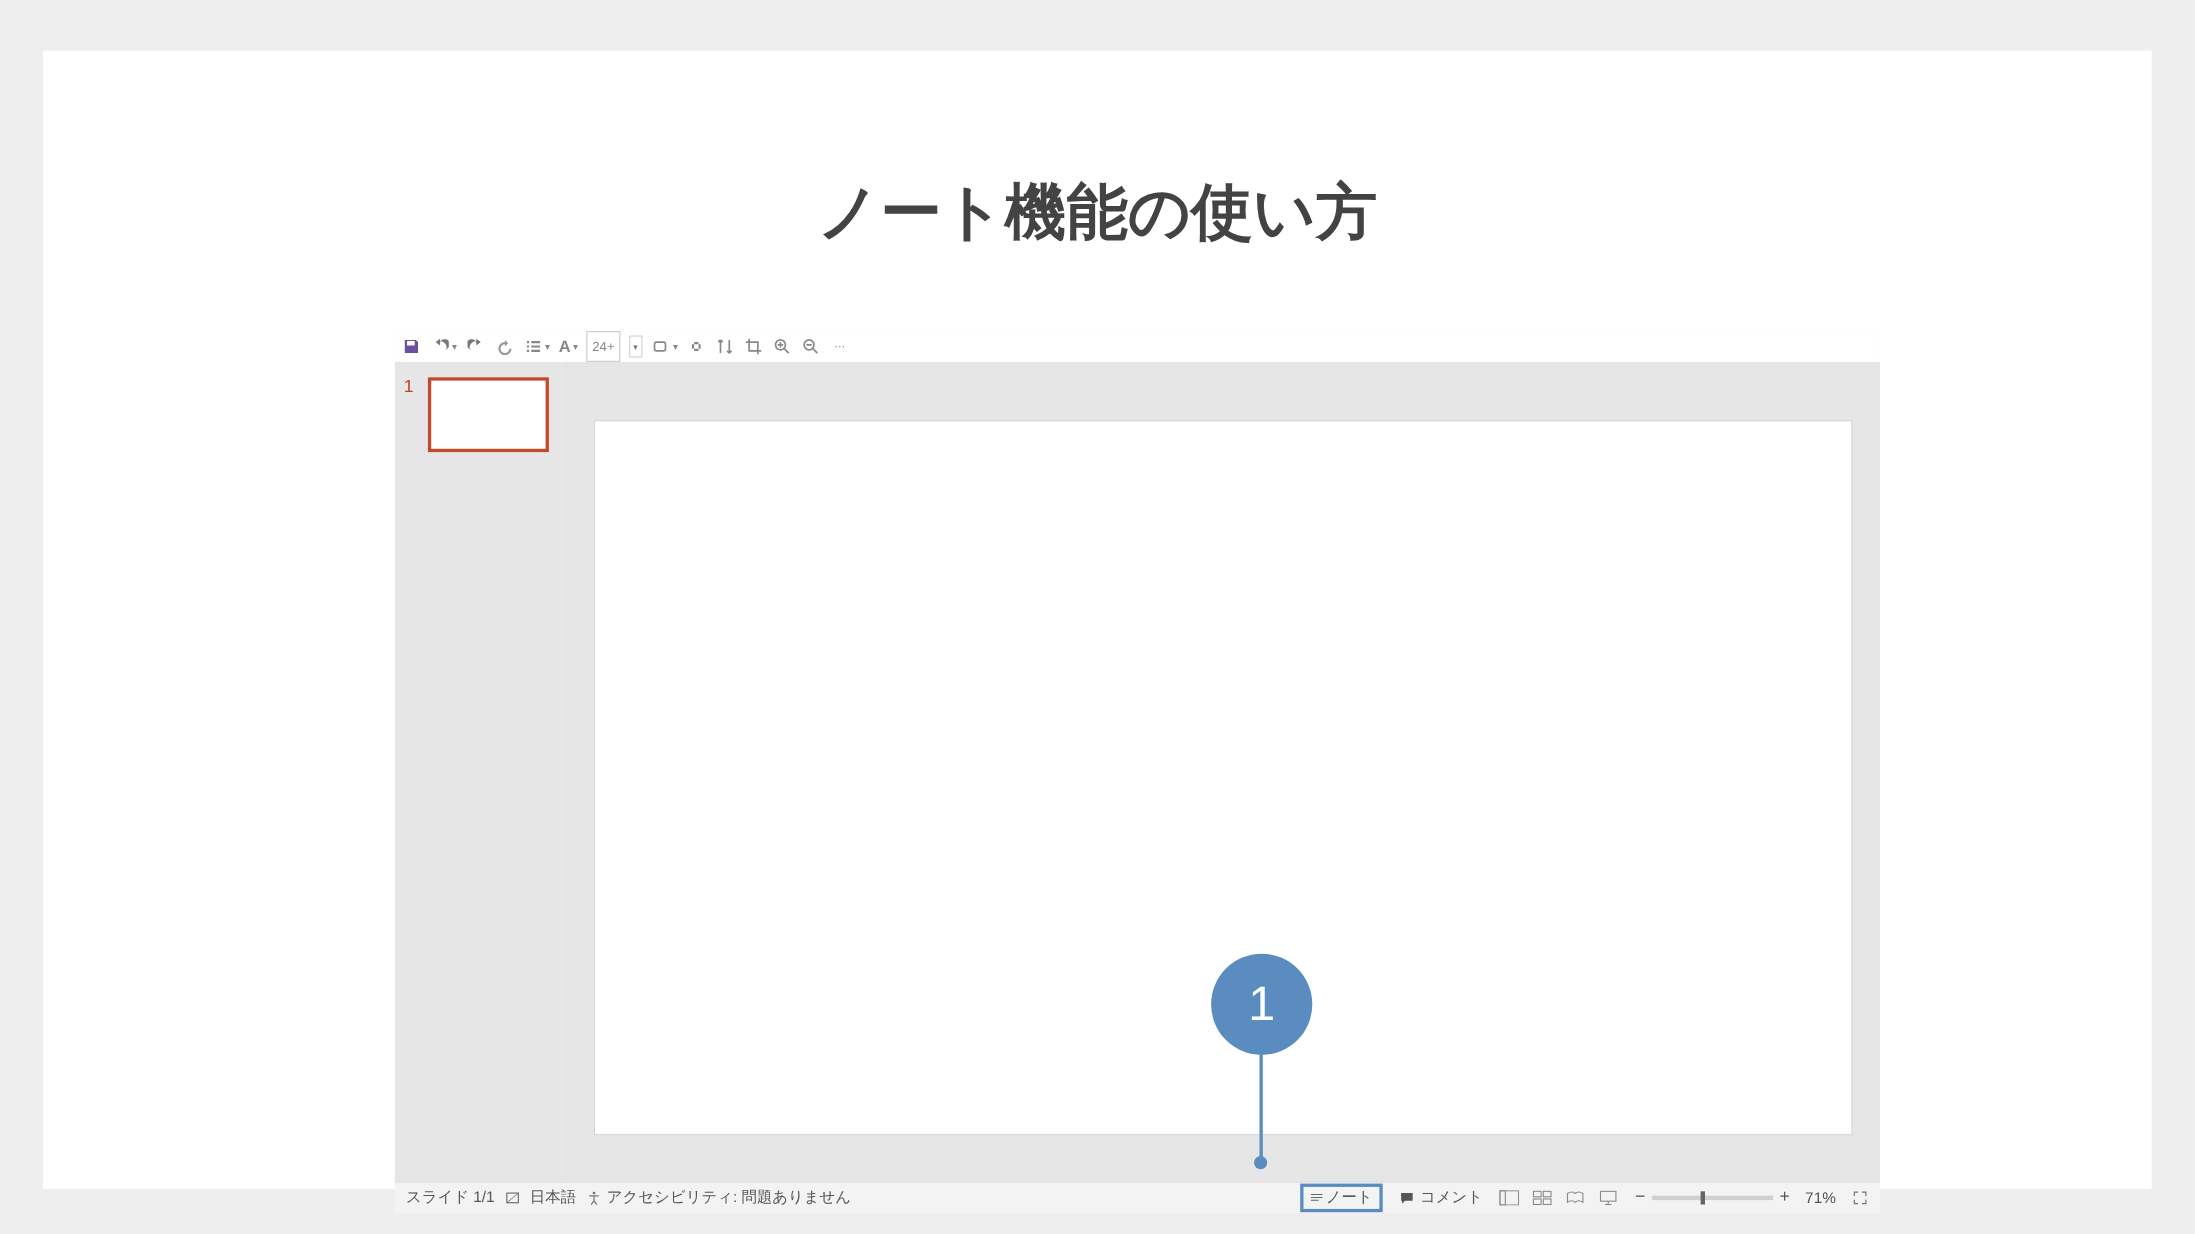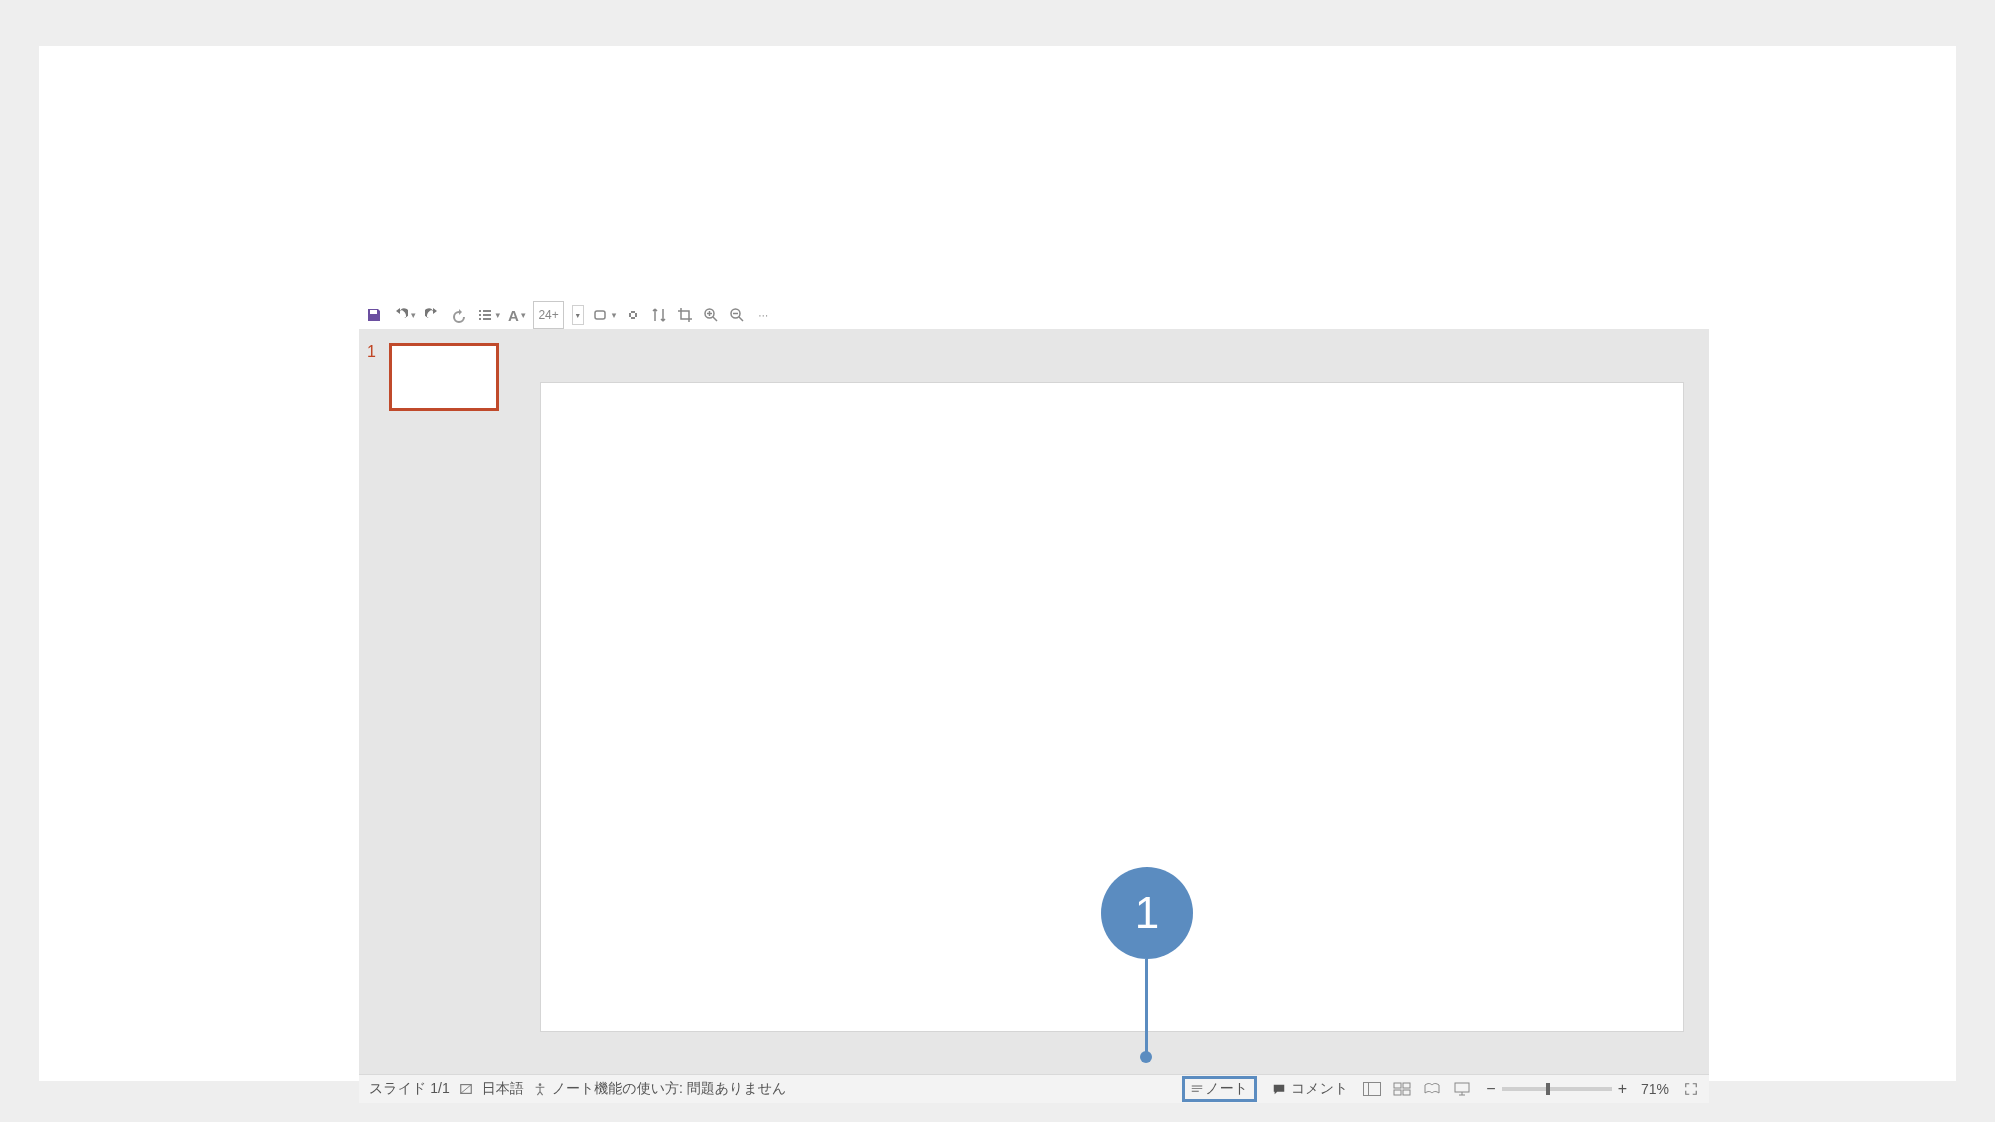--- a/index.html
+++ b/index.html
@@ -189,20 +189,21 @@
     position: absolute;
     width: 12px; height: 12px;
     border-radius: 50%;
     background: #5b8cc0;
   }
 </style>
 </head>
 <body>
 
 <div class="card">
+  <div class="title">ノート機能の使い方</div>
 
   <div class="app">
 
     <div class="toolbar">
       <span class="tb-ico tb-save">
         <svg viewBox="0 0 16 16">
             <path d="M2 2h10l2 2v10H2V2zm2 1v4h7V3H4zm1 6h6v4H5V9z"></path>
           </svg>
       </span>
       <span class="tb-item">
@@ -294,21 +295,21 @@
             </svg>
         </span>
         <span class="sb-item">日本語</span>
         <span class="sb-item">
           <span class="sb-ico">
             <svg viewBox="0 0 16 16">
                 <circle cx="8" cy="3" r="1.5" fill="#777"></circle>
                 <path d="M3 6h10M8 6v5l-3 4M8 11l3 4" stroke="#777" stroke-width="1.3" fill="none"></path>
               </svg>
           </span>
-          <span>ノート機能の使い方: 問題ありません</span>
+          <span>アクセシビリティ: 問題ありません</span>
         </span>
       </div>
 
       <div class="status-right">
         <span class="notes-btn">
           <span class="sb-ico">
             <svg viewBox="0 0 16 16">
                 <path fill="#666" d="M2 4h12v1H2zM2 7h12v1H2zM2 10h8v1H2z"></path>
               </svg>
           </span>

